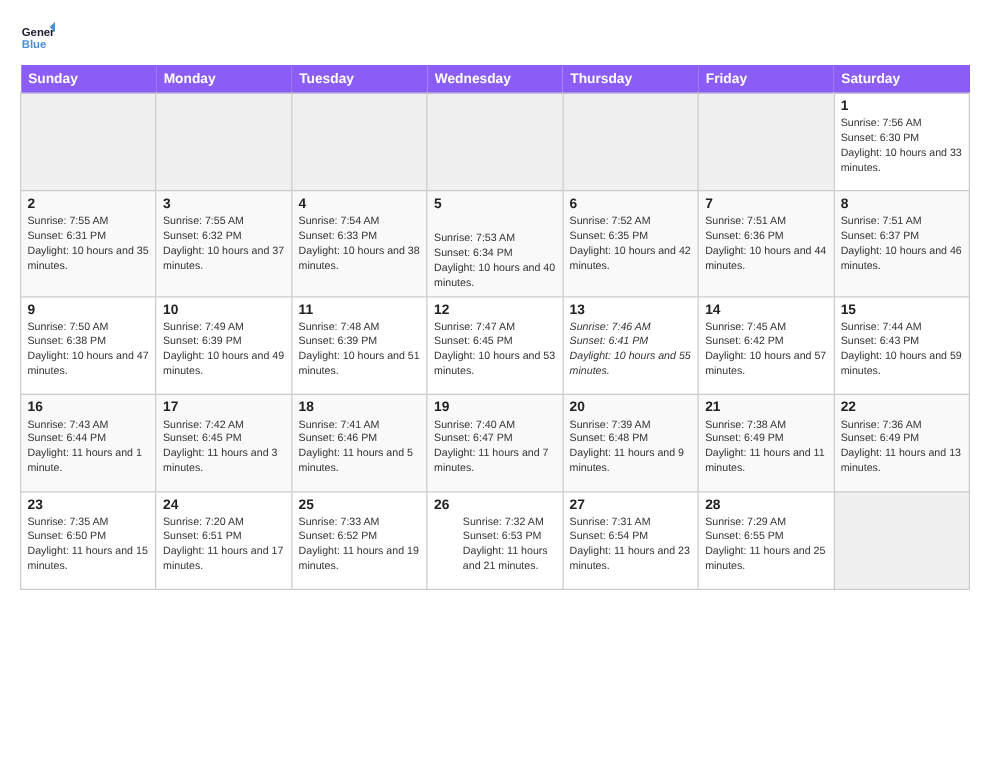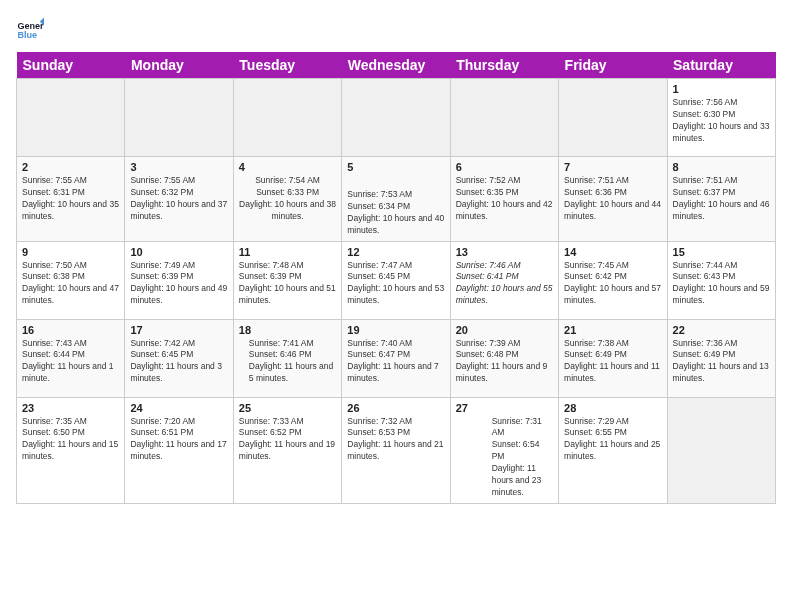--- a/index.html
+++ b/index.html
@@ -41,25 +41,25 @@
     .location {
       font-size: 14px;
       color: #555;
     }
     .calendar {
       width: 100%;
       border-collapse: collapse;
       font-size: 9.5px;
     }
     .calendar th {
-      background-color: #a21caf;
+      background-color: #8b5cf6;
       color: #fff;
       text-align: left;
       padding: 5px 6px;
-      font-size: 14px;
+      font-size: 11px;
       font-weight: bold;
     }
     .calendar td {
       border: 1px solid #ccc;
       vertical-align: top;
       padding: 4px 5px;
       width: calc(100% / 7);
       height: 78px;
       background: #fff;
     }
@@ -138,21 +138,21 @@
 Daylight: 10 hours and 35 minutes.</div>
           </td>
           <td>
             <div class="day-number">3</div>
             <div class="day-info" style="white-space: pre-line;">Sunrise: 7:55 AM
 Sunset: 6:32 PM
 Daylight: 10 hours and 37 minutes.</div>
           </td>
           <td>
             <div class="day-number">4</div>
-            <div class="day-info" style="white-space: pre-line; text-align: center;">Sunrise: 7:54 AM
+            <div class="day-info" style="white-space: pre-line;">Sunrise: 7:54 AM
 Sunset: 6:33 PM
 Daylight: 10 hours and 38 minutes.</div>
           </td>
           <td>
             <div class="day-number">5</div>
             <div class="day-info" style="white-space: pre-line; margin-top: 16px;">Sunrise: 7:53 AM
 Sunset: 6:34 PM
 Daylight: 10 hours and 40 minutes.</div>
           </td>
           <td>
@@ -226,21 +226,21 @@
 Daylight: 11 hours and 1 minute.</div>
           </td>
           <td>
             <div class="day-number">17</div>
             <div class="day-info" style="white-space: pre-line;">Sunrise: 7:42 AM
 Sunset: 6:45 PM
 Daylight: 11 hours and 3 minutes.</div>
           </td>
           <td>
             <div class="day-number">18</div>
-            <div class="day-info" style="white-space: pre-line; margin-left: 10px;">Sunrise: 7:41 AM
+            <div class="day-info" style="white-space: pre-line;">Sunrise: 7:41 AM
 Sunset: 6:46 PM
 Daylight: 11 hours and 5 minutes.</div>
           </td>
           <td>
             <div class="day-number">19</div>
             <div class="day-info" style="white-space: pre-line;">Sunrise: 7:40 AM
 Sunset: 6:47 PM
 Daylight: 11 hours and 7 minutes.</div>
           </td>
           <td>
@@ -276,27 +276,27 @@
 Daylight: 11 hours and 17 minutes.</div>
           </td>
           <td>
             <div class="day-number">25</div>
             <div class="day-info" style="white-space: pre-line;">Sunrise: 7:33 AM
 Sunset: 6:52 PM
 Daylight: 11 hours and 19 minutes.</div>
           </td>
           <td>
             <div class="day-number">26</div>
-            <div class="day-info" style="white-space: pre-line;">Sunrise: 7:32 AM
+            <div class="day-info" style="white-space: pre-line; margin-left: 23px;">Sunrise: 7:32 AM
 Sunset: 6:53 PM
 Daylight: 11 hours and 21 minutes.</div>
           </td>
           <td>
             <div class="day-number">27</div>
-            <div class="day-info" style="white-space: pre-line; margin-left: 36px;">Sunrise: 7:31 AM
+            <div class="day-info" style="white-space: pre-line;">Sunrise: 7:31 AM
 Sunset: 6:54 PM
 Daylight: 11 hours and 23 minutes.</div>
           </td>
           <td>
             <div class="day-number">28</div>
             <div class="day-info" style="white-space: pre-line;">Sunrise: 7:29 AM
 Sunset: 6:55 PM
 Daylight: 11 hours and 25 minutes.</div>
           </td>
           <td class="empty-cell"></td>

